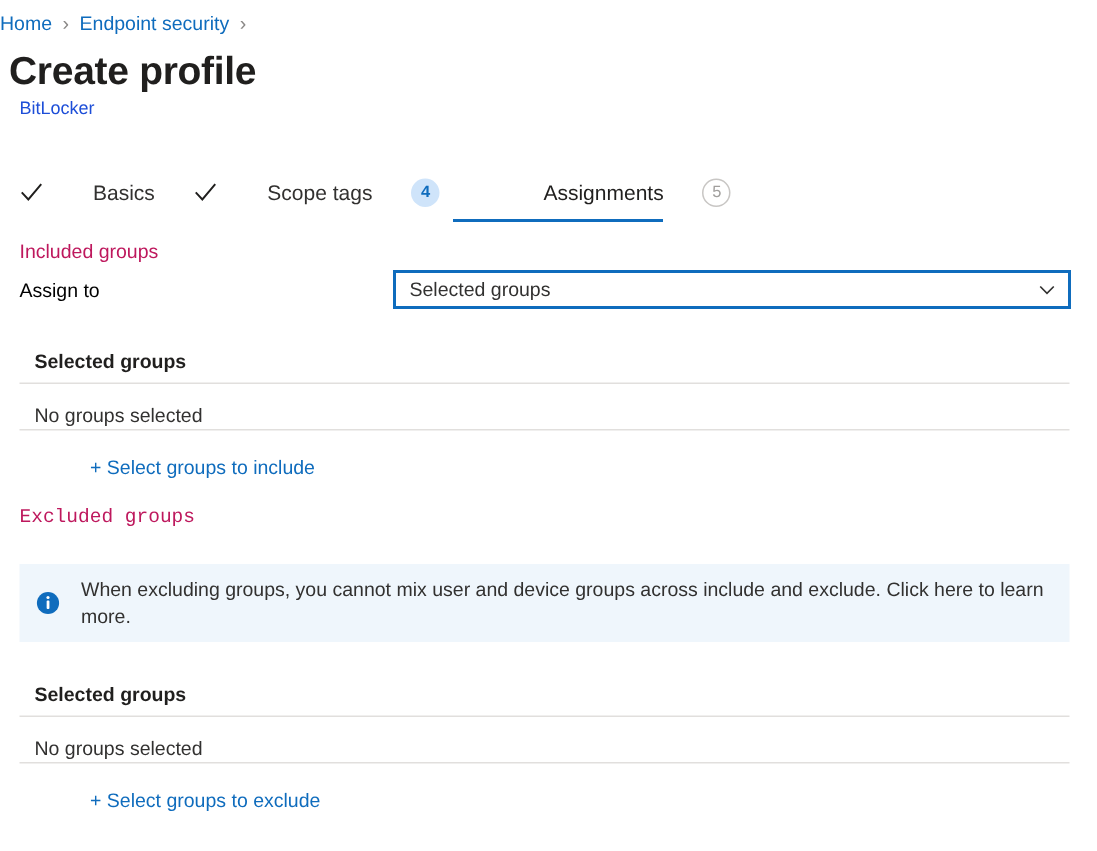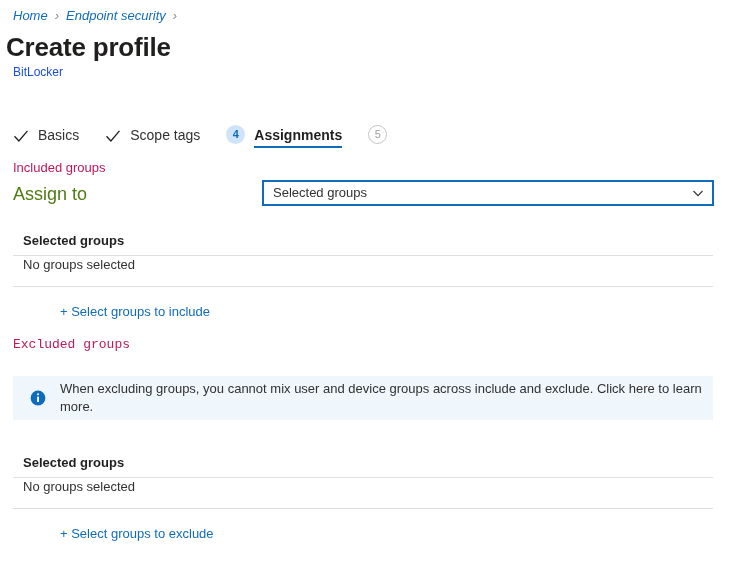--- a/index.html
+++ b/index.html
@@ -14,26 +14,25 @@
     font-size: 13px;
     color: #323130;
     overflow: hidden;
     position: relative;
   }
 
   
   .breadcrumb {
     position: absolute;
     top: 8px;
-    left: 13px;
+    left: 0;
     display: flex;
     align-items: center;
     font-size: 13px;
     line-height: 16px;
-    font-style: italic;
   }
   .crumb-link {
     color: #0f6cbd;
     text-decoration: none;
     cursor: pointer;
     white-space: nowrap;
   }
   .crumb-sep {
     color: #8a8886;
     margin: 0 7px;
@@ -66,26 +65,27 @@
   .wizard {
     position: absolute;
     top: 112px;
     left: 13px;
     display: flex;
     align-items: flex-start;
     height: 36px;
   }
   .wz-step {
     display: flex;
-    align-items: flex-end;
+    align-items: center;
     height: 32px;
     margin-right: 26px;
     cursor: pointer;
     position: relative;
     white-space: nowrap;
+    gap: 24px;
   }
   .wz-step:last-child { margin-right: 0; }
   .wz-check {
     width: 16px;
     height: 16px;
     margin-right: 9px;
     flex: none;
     display: block;
   }
   .wz-num {
@@ -110,22 +110,23 @@
     background: transparent;
     border: 1px solid #c8c6c4;
     color: #a19f9d;
   }
   .wz-label {
     font-size: 14px;
     color: #323130;
     line-height: 18px;
   }
   .wz-step.current .wz-label {
-    font-weight: 700;
+    font-weight: 400;
     color: #201f1e;
+    margin-left: 36px;
   }
   .wz-step.disabled .wz-label { color: #a19f9d; }
   .wz-underline {
     position: absolute;
     left: 28px;
     right: 0;
     bottom: -4px;
     height: 2px;
     background: #0f6cbd;
   }
@@ -134,22 +135,22 @@
   .section-label {
     position: absolute;
     left: 13px;
     font-size: 13px;
     color: #be185d;
     line-height: 18px;
   }
   .field-label {
     position: absolute;
     left: 13px;
-    font-size: 18px;
-    color: #4d7c0f;
+    font-size: 13px;
+    color: #000000;
     line-height: 18px;
     text-align: center;
   }
 
   .dropdown {
     position: absolute;
     left: 262px;
     top: 180px;
     width: 452px;
     height: 26px;
@@ -193,21 +194,21 @@
   }
   .grid-head span {
     font-size: 13px;
     font-weight: 600;
     color: #201f1e;
     line-height: 18px;
   }
   .grid-row {
     height: 31px;
     display: flex;
-    align-items: flex-start;
+    align-items: flex-end;
     padding-left: 10px;
     border-bottom: 1px solid #e1dfdd;
     box-sizing: border-box;
   }
   .grid-row span {
     font-size: 13px;
     color: #323130;
     line-height: 18px;
   }
 
@@ -222,26 +223,26 @@
     white-space: nowrap;
     margin-left: 47px;
   }
 
   
   .info-banner {
     position: absolute;
     left: 13px;
     top: 376px;
     width: 700px;
-    height: 44px;
+    height: 52px;
     box-sizing: border-box;
     background: #eff6fc;
     display: flex;
     align-items: center;
-    padding-left: 17px;
+    padding-left: 11px;
   }
   .info-icon {
     width: 16px;
     height: 16px;
     flex: none;
     margin-right: 14px;
   }
   .info-text {
     font-size: 13px;
     color: #323130;

